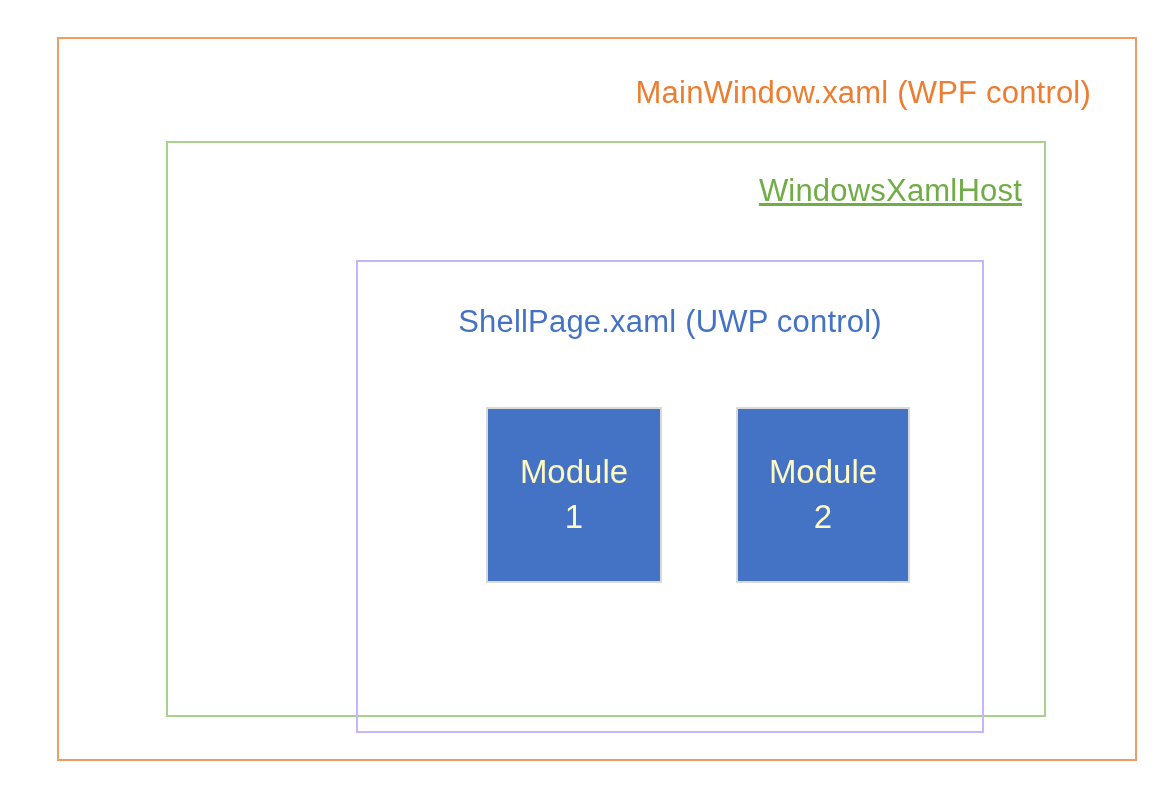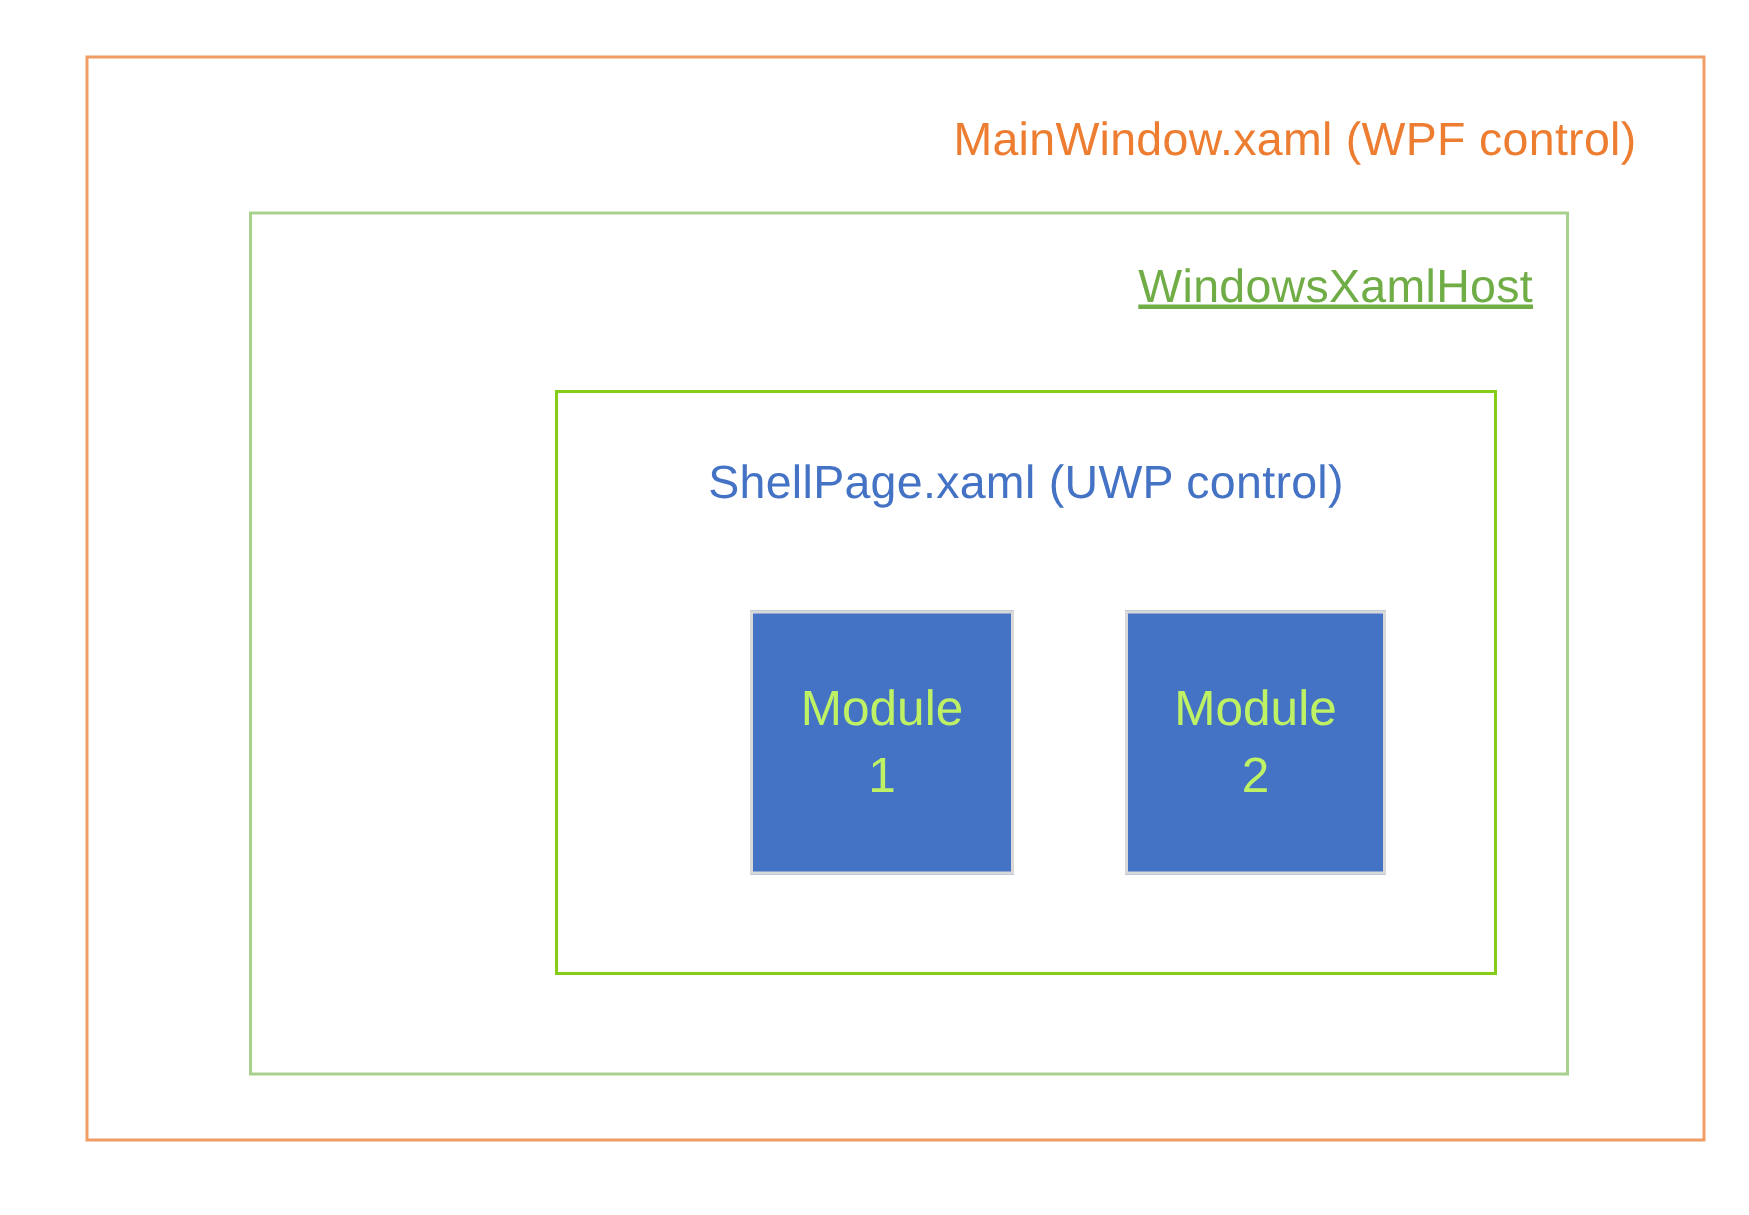--- a/index.html
+++ b/index.html
@@ -28,25 +28,25 @@
     border: 2px solid #f09d64;
   }
   .box-host {
     left: 107px;
     top: 102px;
     width: 880px;
     height: 576px;
     border: 2px solid #a9d18e;
   }
   .box-shell {
-    left: 202px;
+    left: 188px;
     top: 117px;
     width: 628px;
-    height: 390px;
-    border: 2px solid #84cc16;
+    height: 473px;
+    border: 2px solid #c4b5fd;
   }
   .box-label {
     position: absolute;
     left: 0;
     right: 0;
     font-size: 31px;
     font-weight: 400;
     letter-spacing: 0.2px;
     white-space: nowrap;
   }
@@ -73,21 +73,21 @@
     top: 145px;
     width: 176px;
     height: 176px;
     background: #4472c4;
     border: 2px solid #d9d9d9;
     box-sizing: border-box;
     display: flex;
     flex-direction: column;
     align-items: center;
     justify-content: center;
-    color: #bef264;
+    color: #fef9c3;
     font-size: 33px;
     line-height: 1.35;
     text-align: center;
   }
   .module-1 { left: 128px; }
   .module-2 { left: 378px; width: 174px; }
 </style>
 </head>
 <body>
 

